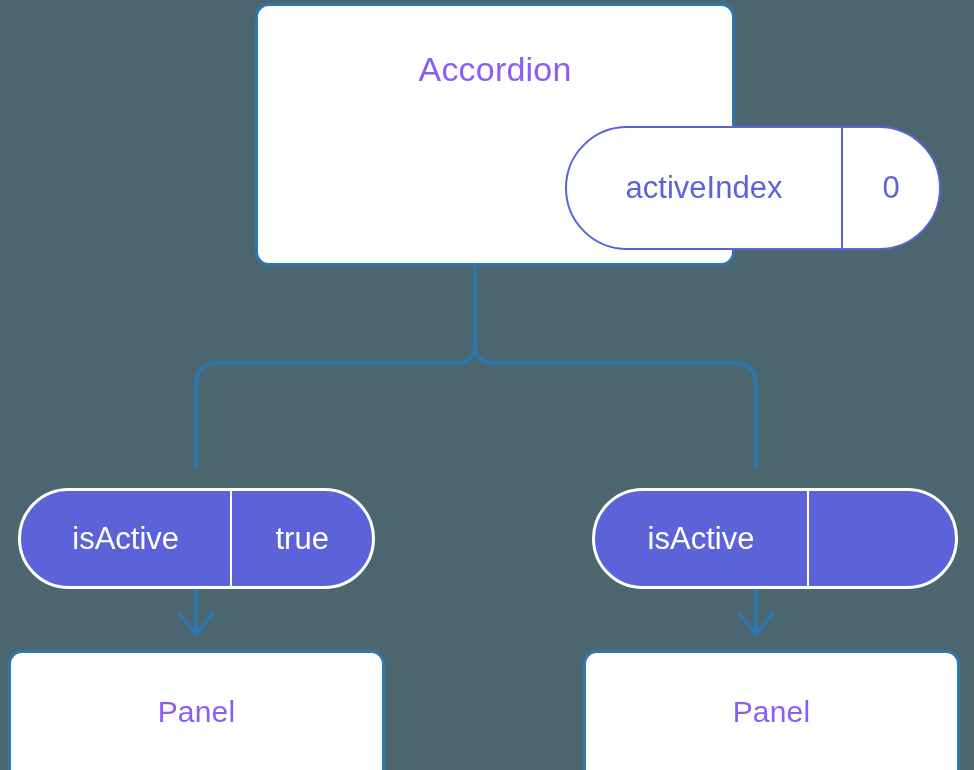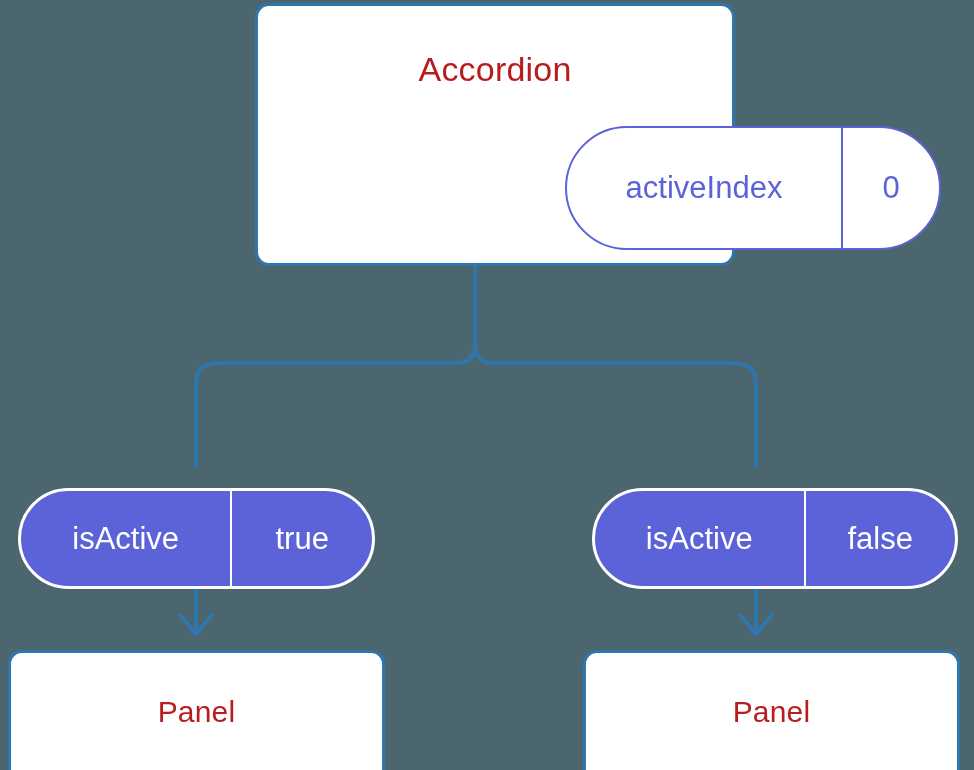--- a/index.html
+++ b/index.html
@@ -34,21 +34,21 @@
     box-sizing: border-box;
     background: #ffffff;
     border: 3px solid #2e76ac;
     border-radius: 14px;
   }
   .card-title {
     position: absolute;
     left: 0;
     width: 100%;
     text-align: center;
-    color: #b91c1c;
+    color: #8b5cf6;
     font-weight: 400;
     letter-spacing: 0.2px;
   }
 
   
   #accordion-card {
     left: 255px;
     top: 3px;
     width: 480px;
     height: 263px;
@@ -180,21 +180,20 @@
     </div>
   </div>
 
   <div class="pill pill--filled pill--child" id="pill-is-active-left">
     <div class="pill-key">isActive</div>
     <div class="pill-val">true</div>
   </div>
 
   <div class="pill pill--filled pill--child" id="pill-is-active-right">
     <div class="pill-key">isActive</div>
-    <div class="pill-val">false</div>
   </div>
 
   <div class="card panel-card" id="panel-card-left">
     <div class="card-title">Panel</div>
   </div>
 
   <div class="card panel-card" id="panel-card-right">
     <div class="card-title">Panel</div>
   </div>
 

